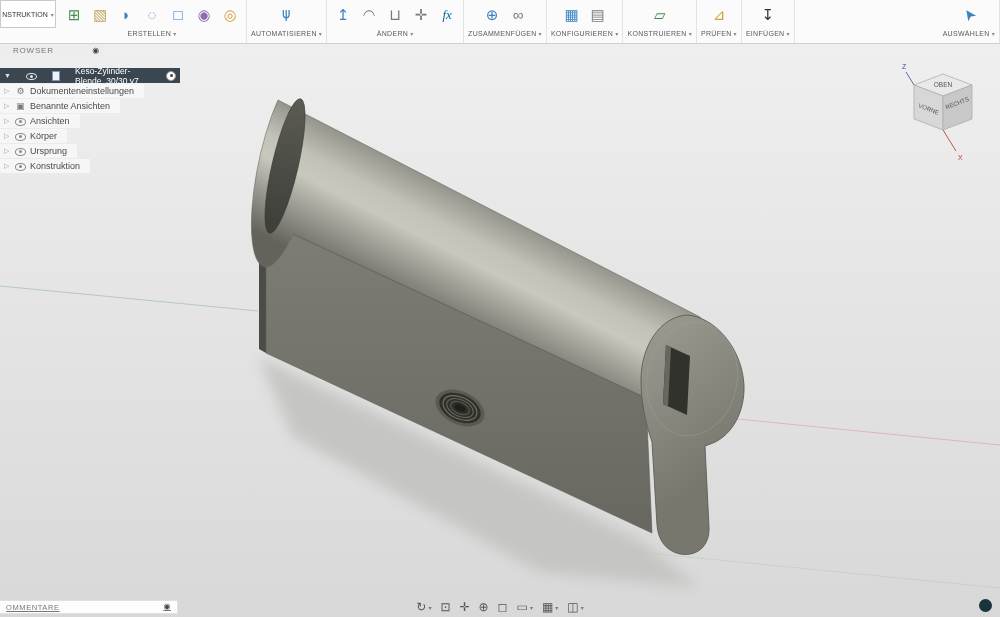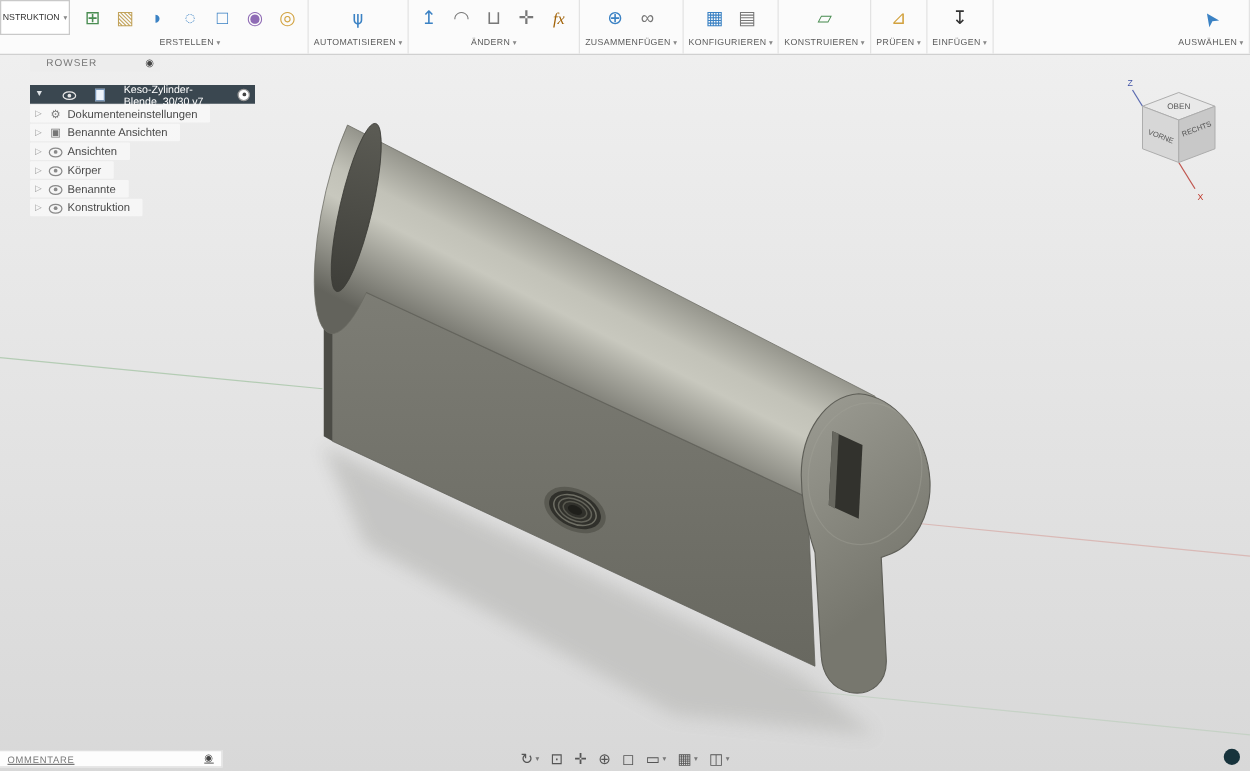--- a/index.html
+++ b/index.html
@@ -13,36 +13,36 @@
     padding:2px 4px 0 4px;border-right:1px solid #e3e3e3;}
   .tb-group.push-right{margin-left:auto;}
   .tb-icons{display:flex;gap:2px;align-items:center;height:26px;}
   .tbi{width:24px;height:24px;font-size:15px;line-height:24px;text-align:center;cursor:pointer;
     border-radius:2px;}
   .tb-label{font-size:7px;color:#5a5a5a;letter-spacing:.3px;white-space:nowrap;padding-top:2px;
     display:flex;align-items:center;gap:2px;cursor:pointer;}
   .tb-caret{font-size:6px;color:#888;}
   .ic-green{color:#4a8d52}.ic-tan{color:#c2a35b}.ic-blue{color:#3b82c4}.ic-gray{color:#787878}
   .ic-dark{color:#333}.ic-purple{color:#8f6bb5}.ic-gold{color:#d2a23f}
-  .ic-fx{font-style:italic;font-family:"Liberation Serif",serif;font-size:13px;color:#a16207}
+  .ic-fx{font-style:italic;font-family:"Liberation Serif",serif;font-size:13px;color:#0369a1}
   .rot180{display:inline-block;transform:rotate(180deg)}
   .ic-cursor{display:inline-block;transform:rotate(-125deg)}
 
   
   .workspace{position:absolute;left:0;top:0;width:56px;height:28px;background:#fff;
     border:1px solid #c9c9c9;z-index:30;display:flex;align-items:center;justify-content:center;
     gap:3px;font-size:7px;color:#333;white-space:nowrap;overflow:hidden;cursor:pointer;}
 
   
   .canvas{position:absolute;left:0;top:44px;width:1000px;height:573px;
     background:linear-gradient(#efefef, #d8d8d8);}
   .canvas svg.scene{position:absolute;left:0;top:0;}
 
   
-  .browser{position:absolute;left:0;top:0;z-index:10;margin-left:24px;}
+  .browser{position:absolute;left:0;top:0;z-index:10;}
   .br-header{width:104px;height:13px;background:rgba(236,236,236,.95);display:flex;align-items:center;
     font-size:8px;color:#777;letter-spacing:.8px;padding-left:13px;}
   .br-header .dotbtn{margin-left:auto;margin-right:4px;}
   .dotbtn{font-size:8px;color:#444;line-height:8px;cursor:pointer;}
   .br-root{margin-top:11px;width:180px;height:15px;background:#3a4750;color:#fff;display:flex;
     align-items:center;gap:15px;padding:0 4px;font-size:8.5px;cursor:pointer;}
   .br-root .radio{margin-left:auto;width:10px;height:10px;border-radius:50%;background:#fff;
     border:1px solid #999;position:relative;cursor:pointer;flex:0 0 auto;}
   .br-root .radio::after{content:"";position:absolute;left:2.5px;top:2.5px;width:3px;height:3px;
     border-radius:50%;background:#444;}
@@ -292,21 +292,21 @@
         <span>Ansichten</span>
       </div>
       <div class="br-row">
         <span class="arrow">▷</span>
         <span class="eye"></span>
         <span>Körper</span>
       </div>
       <div class="br-row">
         <span class="arrow">▷</span>
         <span class="eye"></span>
-        <span>Benannte</span>
+        <span>Ursprung</span>
       </div>
       <div class="br-row">
         <span class="arrow">▷</span>
         <span class="eye"></span>
         <span>Konstruktion</span>
       </div>
     </div>
   </div>
 
   <svg class="viewcube" viewBox="0 0 90 110">

